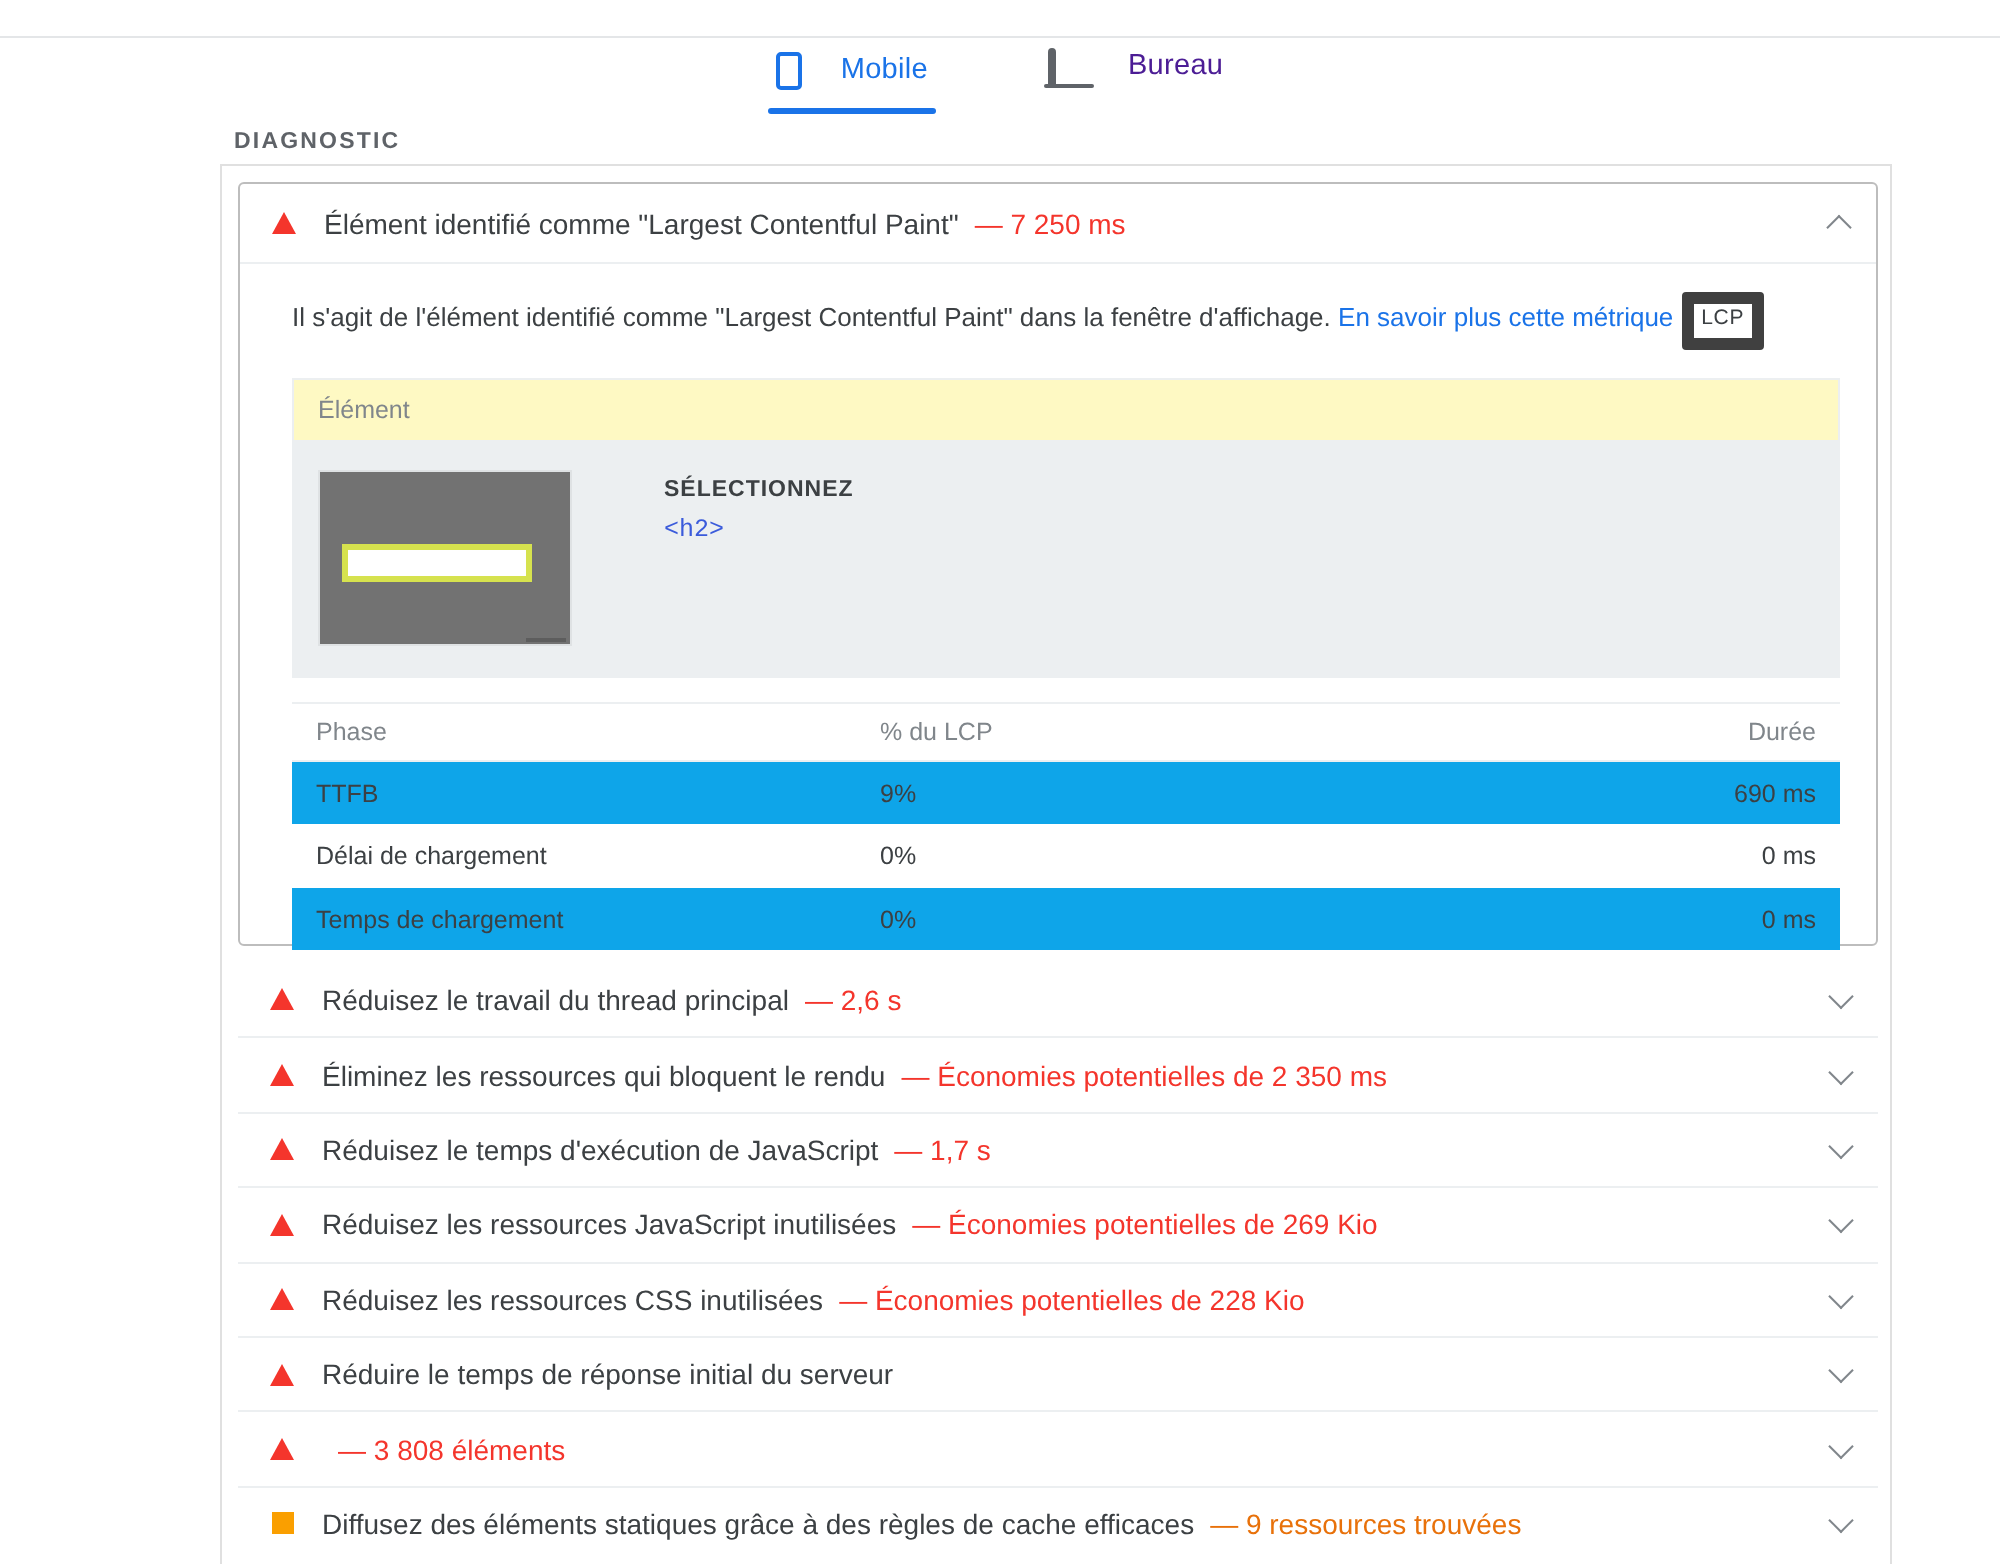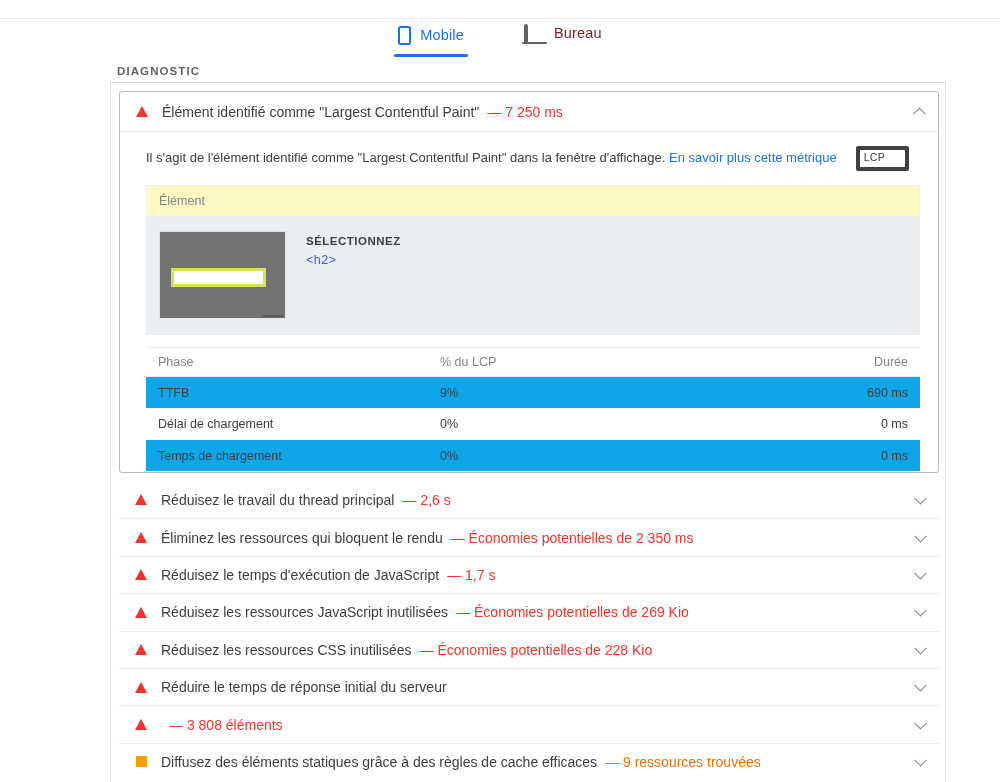--- a/index.html
+++ b/index.html
@@ -20,29 +20,29 @@
     position: absolute; left: 0; top: 18px;
     width: 1000px; height: 1px; background: #e4e6e8;
   }
 
   
   .tabstrip {
     position: absolute; left: 0; top: 24px; width: 1000px; height: 42px;
     display: flex; justify-content: center; align-items: flex-start; gap: 48px;
   }
   .tab {
-    display: flex; align-items: center; gap: 9px;
+    display: flex; align-items: center; gap: 19px;
     padding: 2px 6px 12px 6px;
     cursor: pointer; position: relative;
     font-size: 14.5px; letter-spacing: .15px;
   }
   .tab .tab-label { line-height: 1; }
   .tab.active { color: #1a73e8; }
   .tab.active .tab-label { color: #1a73e8; }
-  .tab.inactive .tab-label { color: #7f1d1d; }
+  .tab.inactive .tab-label { color: #4c1d95; }
   .tab-underline {
     position: absolute; left: 2px; right: 2px; bottom: 0;
     height: 3px; background: #1a73e8; border-radius: 2px;
   }
   .ico-mobile { width: 13px; height: 19px; border: 2px solid #1a73e8; border-radius: 2.5px; }
   .ico-desktop { width: 21px; height: 15px; position: relative; }
   .ico-desktop .scr { width: 21px; height: 14px; border: 2px solid #5f6368; border-radius: 2px; }
   .ico-desktop .base { position: absolute; left: -2px; bottom: -3px; width: 25px; height: 2px; background: #5f6368; border-radius: 1px; }
 
   
@@ -98,39 +98,39 @@
   }
   .chev.down { transform: translateY(-70%) rotate(45deg); }
   .chev.up   { transform: translateY(-30%) rotate(-135deg); }
 
   .lcp-desc {
     padding: 14px 18px 10px 26px;
     font-size: 13px; color: #3c4043; line-height: 1.5;
   }
   .lcp-desc a { color: #1a73e8; text-decoration: none; }
   .badge-lcp {
-    display: inline-block; border: 4px solid #404040; border-radius: 2px;
-    font-size: 10.5px; color: #3c4043; padding: 0px 20px 1px 4px;
-    margin-left: 19px; vertical-align: 1px; letter-spacing: .3px;
+    display: inline-block; border: 6px solid #404040; border-radius: 2px;
+    font-size: 10.5px; color: #3c4043; padding: 0px 4px 1px 4px;
+    margin-left: 4px; vertical-align: 1px; letter-spacing: .3px;
   }
 
   
   .el-table {
     margin: 4px 18px 0 26px;
     border: 1px solid #eceff1;
     border-bottom: none;
   }
   .el-th {
     height: 31px; display: flex; align-items: center;
     padding-left: 12px; font-size: 12.5px; color: #80868b;
     border-bottom: 1px solid #eceff1; background: #fef9c3;
   }
   .el-body {
     background: #eceff1; display: flex; align-items: flex-start;
-    padding: 14px 12px 16px 12px; min-height: 96px;
+    padding: 14px 12px 16px 12px; min-height: 96px; gap: 26px;
   }
   .thumb {
     width: 127px; height: 88px; flex: none;
     background: #727272; position: relative;
     border: 1px solid #dfe2e4;
   }
   .thumb .hl {
     position: absolute; left: 11px; top: 36px;
     width: 95px; height: 19px;
     background: #ffffff; border: 3px solid #d6e24e;

